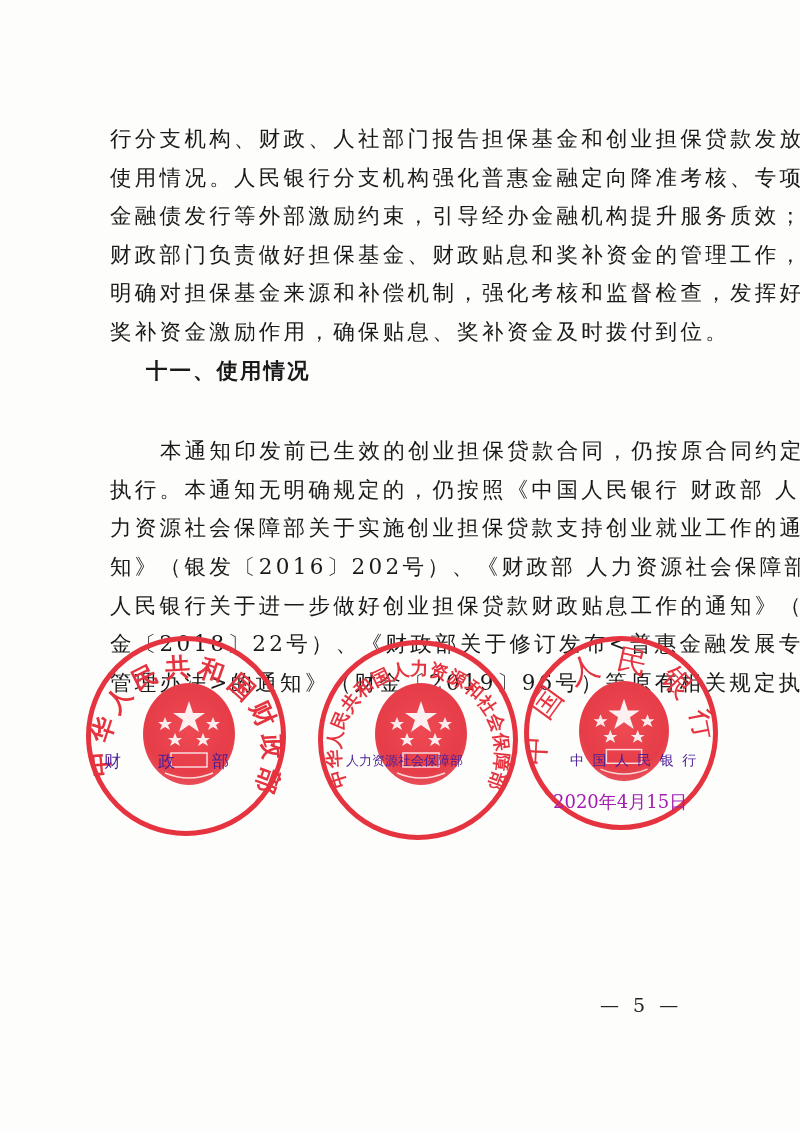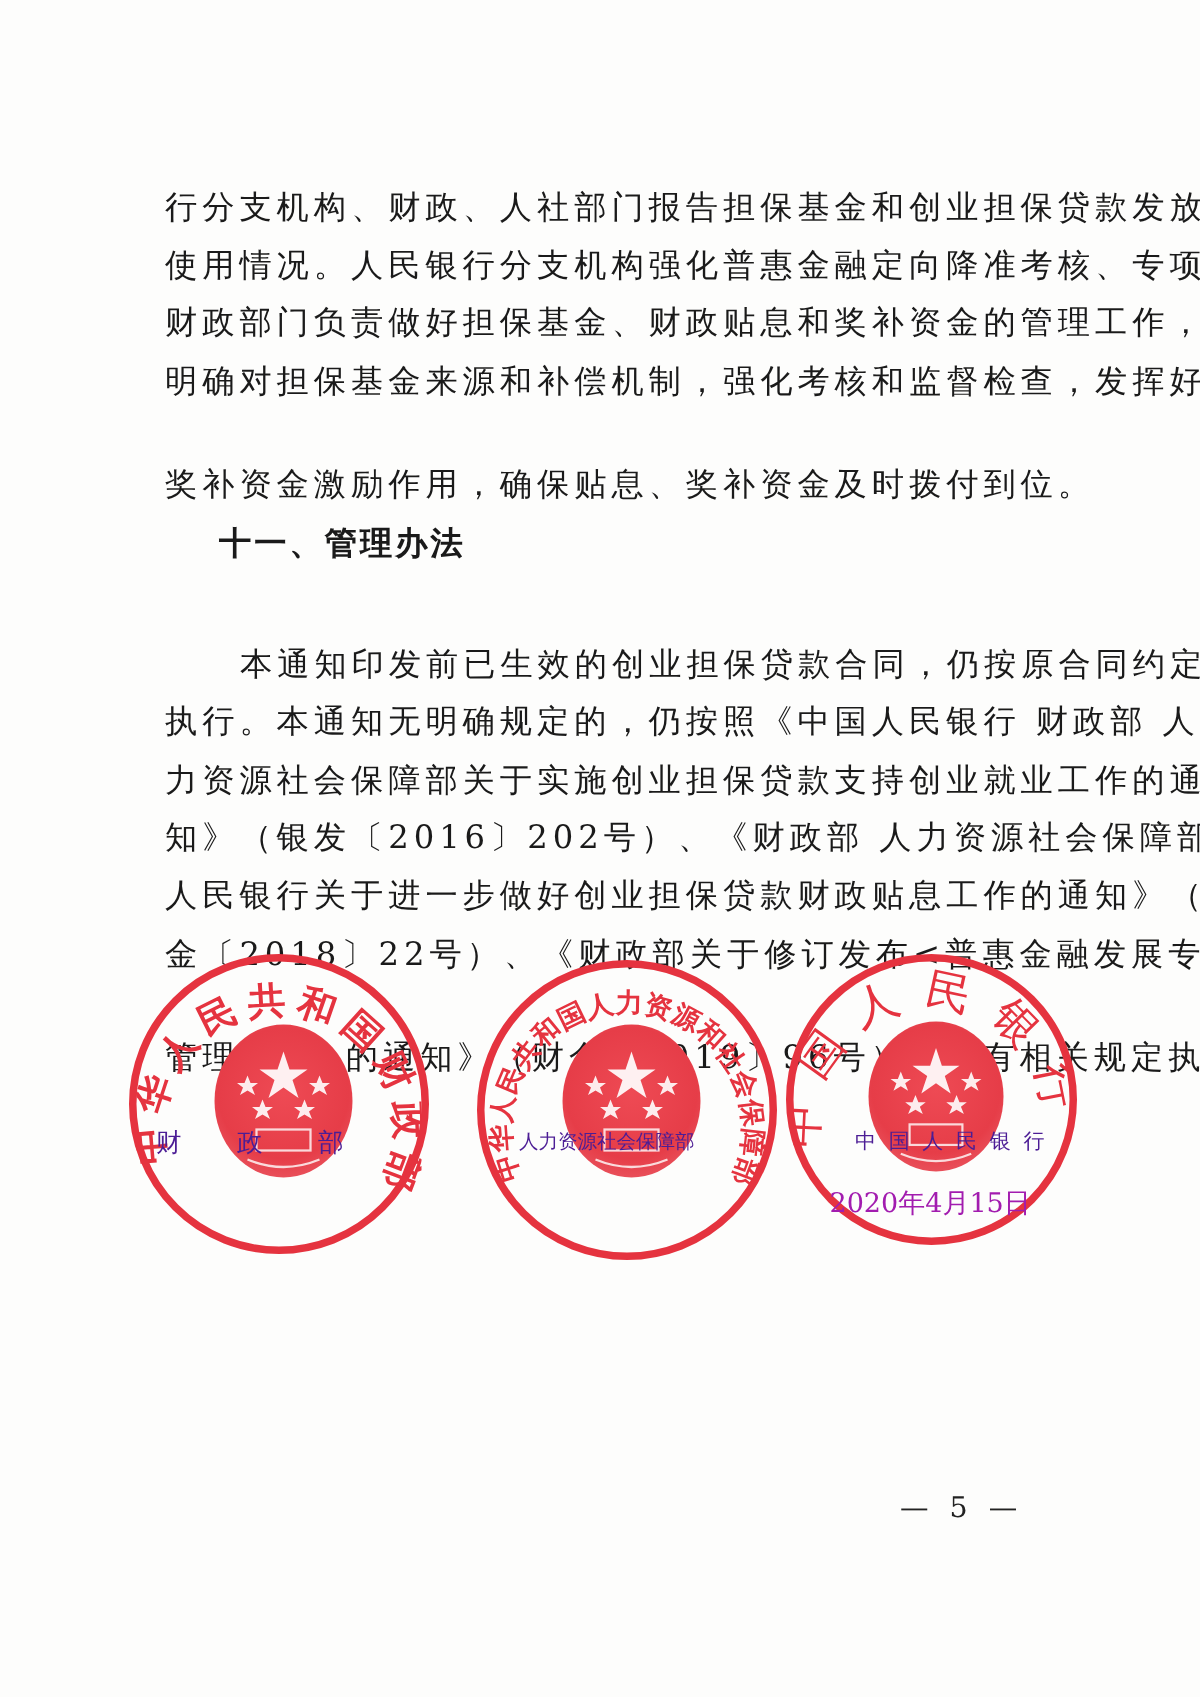--- a/index.html
+++ b/index.html
@@ -11,21 +11,21 @@
   }
   .page { position: absolute; left: 0; top: 0; width: 720px; height: 1131px; }
   .body-text {
     position: absolute; left: 110px; top: 120px; width: 590px;
   }
   .line {
     height: 38.6px; line-height: 38.6px; font-size: 21.5px;
     white-space: nowrap; letter-spacing: 3.3px; text-align: justify;
     text-align-last: justify;
   }
-  .line.last { text-align-last: left; margin-top: 31px; }
+  .line.last { text-align-last: left; }
   .line.indent { padding-left: 50px; margin-top: 42px; }
   .heading { font-family: "DejaVu Sans", "Liberation Sans", sans-serif; font-weight: bold; padding-left: 36px; text-align-last: left; letter-spacing: 2px; }
   .seal {
     position: absolute; border-radius: 50%;
     border: 5px solid #e5333f; box-sizing: border-box;
   }
   .seal svg { position: absolute; left: 0; top: 0; }
   .emblem {
     position: absolute; border-radius: 50%;
     background: radial-gradient(circle at 50% 45%, #ee4a54 0%, #e63d48 60%, #ec6670 100%);
@@ -38,24 +38,25 @@
   .page-num { position: absolute; left: 600px; top: 994px; font-size: 19px; letter-spacing: 4px; color: #222; }
 </style>
 </head>
 <body>
 
 <div class="page">
 
   <div class="body-text">
     <div class="line">行分支机构、财政、人社部门报告担保基金和创业担保贷款发放</div>
     <div class="line">使用情况。人民银行分支机构强化普惠金融定向降准考核、专项</div>
+    <div class="line">金融债发行等外部激励约束，引导经办金融机构提升服务质效；</div>
     <div class="line">财政部门负责做好担保基金、财政贴息和奖补资金的管理工作，</div>
     <div class="line">明确对担保基金来源和补偿机制，强化考核和监督检查，发挥好</div>
     <div class="line last">奖补资金激励作用，确保贴息、奖补资金及时拨付到位。</div>
-    <div class="line heading">十一、管理办法</div>
+    <div class="line heading">十一、使用情况</div>
     <div class="line indent">本通知印发前已生效的创业担保贷款合同，仍按原合同约定</div>
     <div class="line">执行。本通知无明确规定的，仍按照《中国人民银行 财政部 人</div>
     <div class="line">力资源社会保障部关于实施创业担保贷款支持创业就业工作的通</div>
     <div class="line">知》（银发〔2016〕202号）、《财政部 人力资源社会保障部 中国</div>
     <div class="line">人民银行关于进一步做好创业担保贷款财政贴息工作的通知》（财</div>
     <div class="line">金〔2018〕22号）、《财政部关于修订发布&lt;普惠金融发展专项资金</div>
     <div class="line last">管理办法&gt;的通知》（财金〔2019〕96号）等原有相关规定执行。</div>
   </div>
 
   <div class="seal" style="left:86px; top:636px; width:200px; height:200px;">

